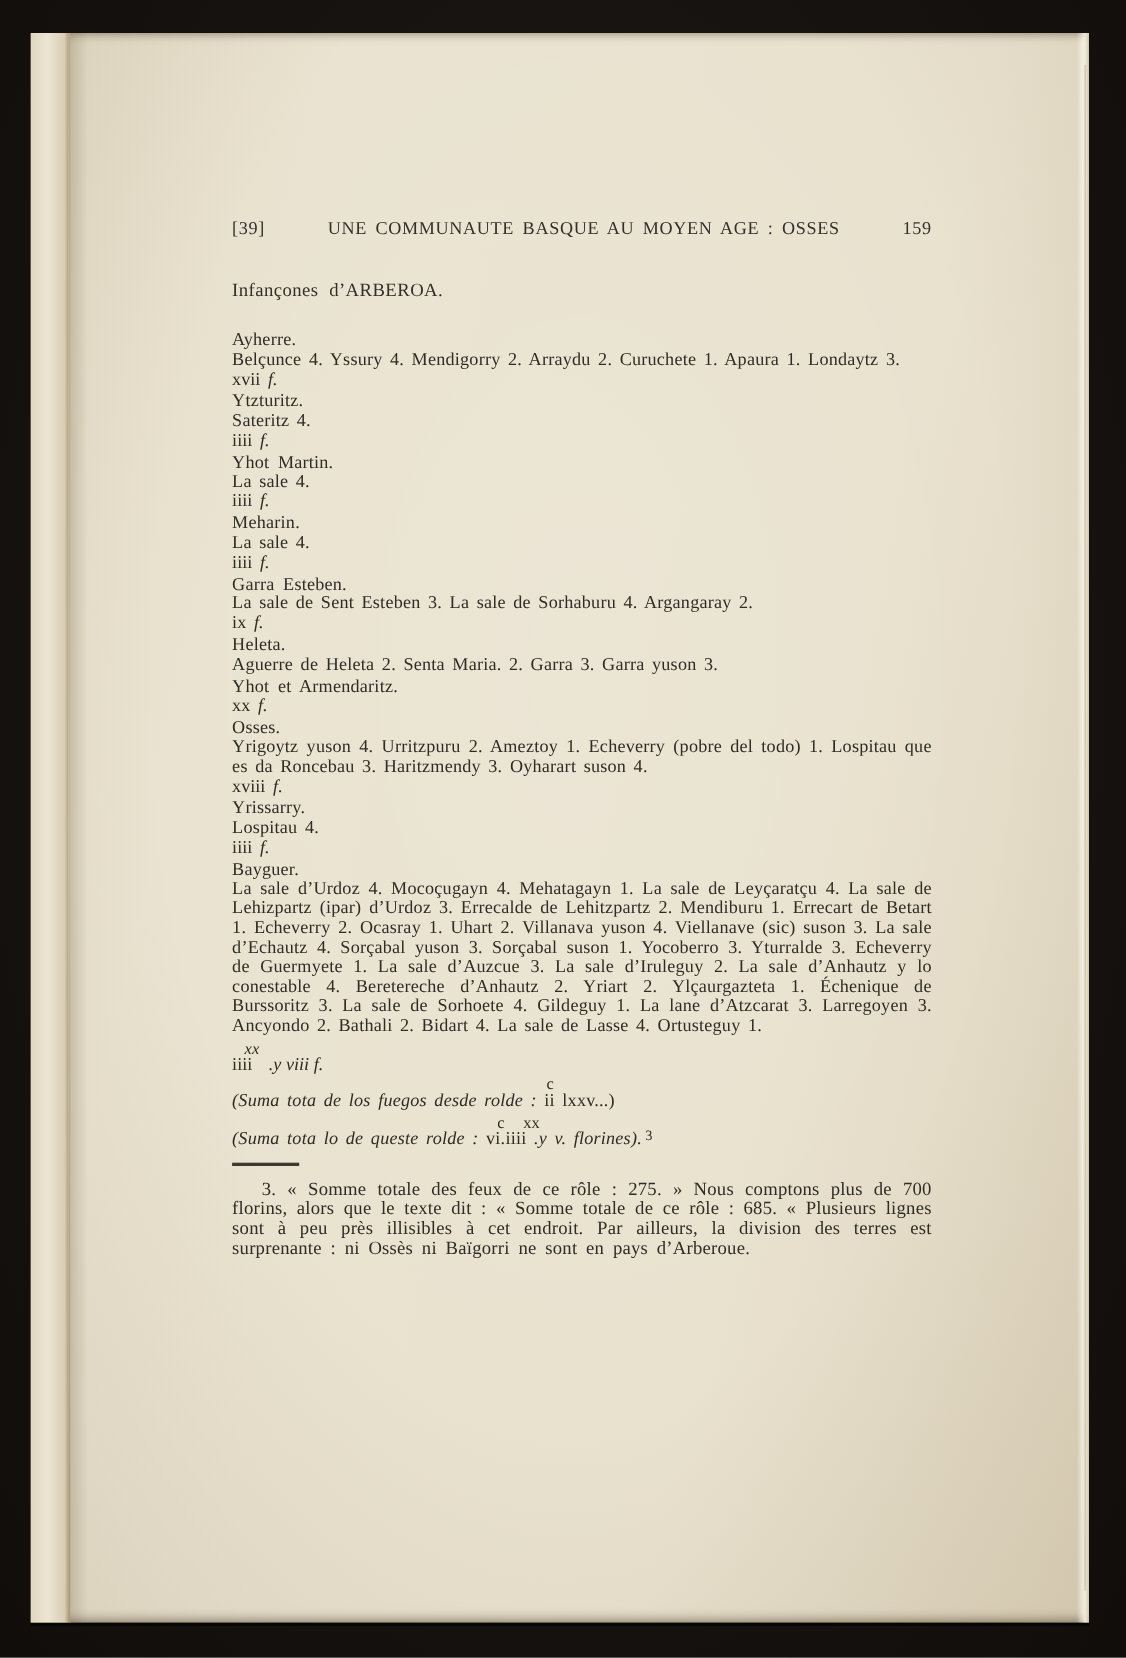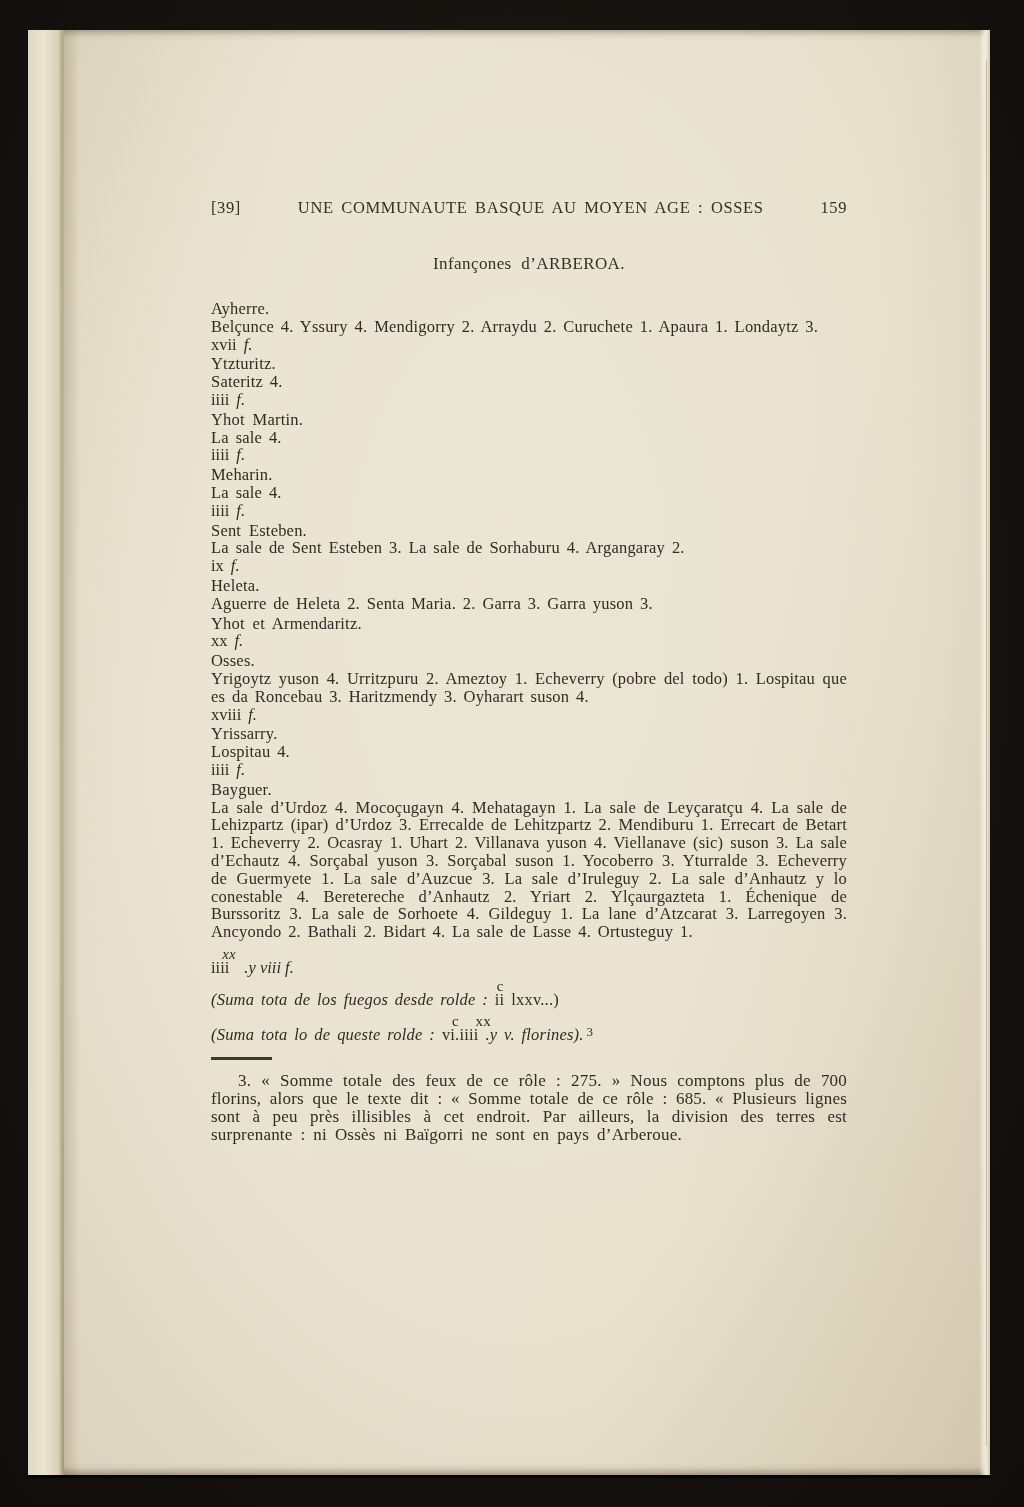--- a/index.html
+++ b/index.html
@@ -58,21 +58,21 @@
     display: flex; align-items: flex-end;
     font-size: 16.5px; letter-spacing: 0.6px; word-spacing: 3px;
     color: #33302a;
   }
   .h-ref { flex: 0 0 auto; }
   .h-title { flex: 1 1 auto; text-align: center; }
   .h-num { flex: 0 0 auto; }
 
   .doc-title {
     margin-top: 36px;
-    text-align: center;
+    text-align: left;
     font-size: 17px; letter-spacing: 0.4px; word-spacing: 5px;
     color: #33302a;
   }
 
   .sections { margin-top: 26px; font-size: 16.5px; line-height: 17.8px; }
   .heading { margin-top: 2px; word-spacing: 3.5px; letter-spacing: 0.2px; }
   .entry {
     text-align: justify;
     letter-spacing: 0.2px; word-spacing: 2.5px;
   }
@@ -129,21 +129,21 @@
         <div class="amount"><span class="num">xvii</span><span class="unit">f.</span></div>
         <div class="heading">Ytzturitz.</div>
         <div class="entry">Sateritz 4.</div>
         <div class="amount"><span class="num">iiii</span><span class="unit">f.</span></div>
         <div class="heading">Yhot Martin.</div>
         <div class="entry">La sale 4.</div>
         <div class="amount"><span class="num">iiii</span><span class="unit">f.</span></div>
         <div class="heading">Meharin.</div>
         <div class="entry">La sale 4.</div>
         <div class="amount"><span class="num">iiii</span><span class="unit">f.</span></div>
-        <div class="heading">Sent Esteben.</div>
+        <div class="heading">Garra Esteben.</div>
         <div class="entry">La sale de Sent Esteben 3. La sale de Sorhaburu 4. Argangaray 2.</div>
         <div class="amount"><span class="num">ix</span><span class="unit">f.</span></div>
         <div class="heading">Heleta.</div>
         <div class="entry">Aguerre de Heleta 2. Senta Maria. 2. Garra 3. Garra yuson 3.</div>
         <div class="heading">Yhot et Armendaritz.</div>
         <div class="amount"><span class="num">xx</span><span class="unit">f.</span></div>
         <div class="heading">Osses.</div>
         <div class="entry">Yrigoytz yuson 4. Urritzpuru 2. Ameztoy 1. Echeverry (pobre del todo) 1. Lospitau que es da Roncebau 3. Haritzmendy 3. Oyharart suson 4.</div>
         <div class="amount"><span class="num">xviii</span><span class="unit">f.</span></div>
         <div class="heading">Yrissarry.</div>

